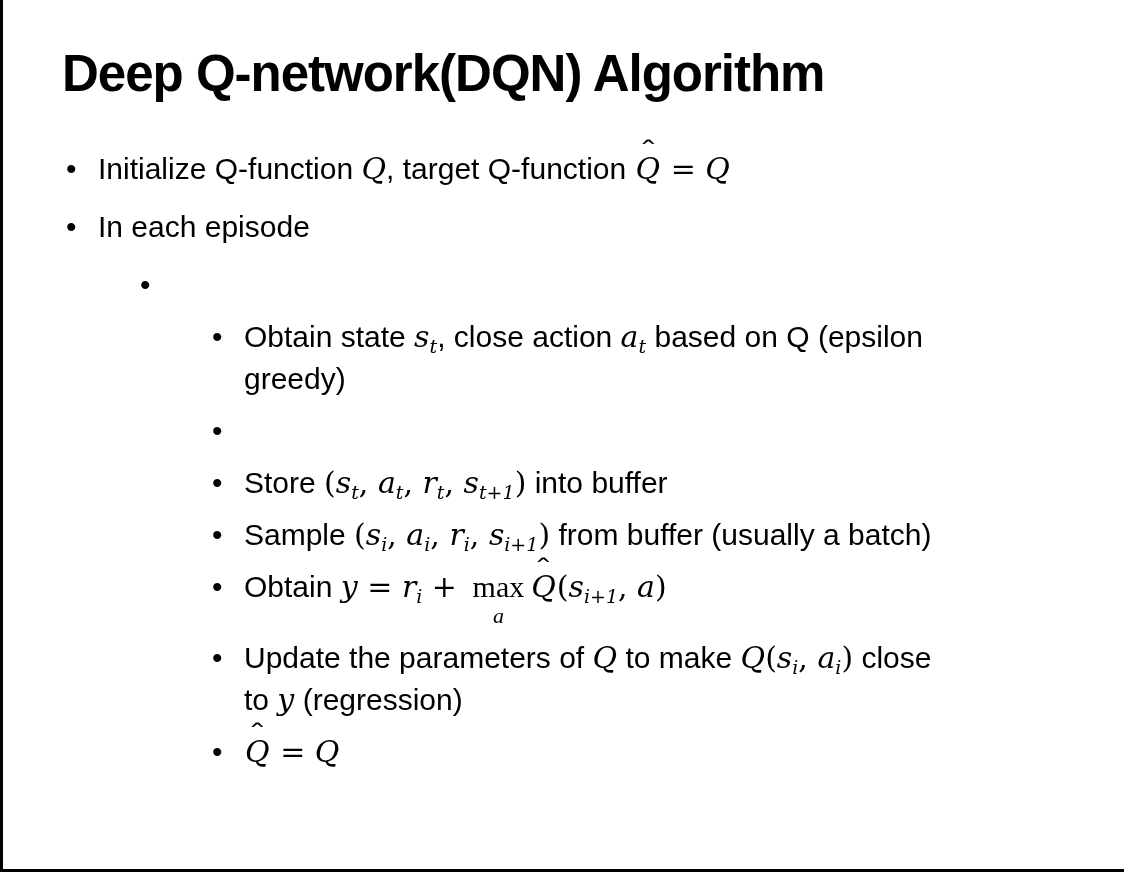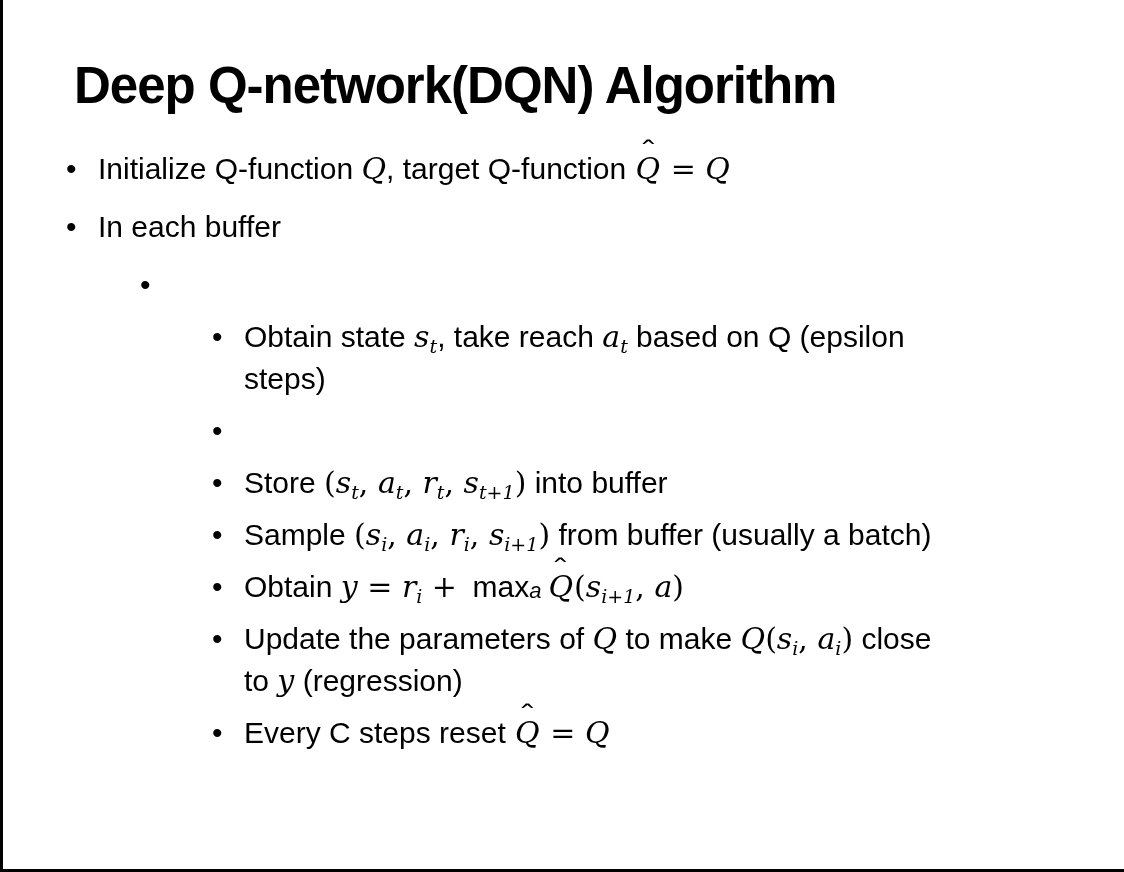--- a/index.html
+++ b/index.html
@@ -8,21 +8,21 @@
     background: #ffffff; color: #000000;
     font-family: "Liberation Sans", sans-serif;
     position: relative; overflow: hidden;
   }
   .frame-left   { position: absolute; left: 0; top: 0; width: 3px; height: 872px; background: #000; }
   .frame-bottom { position: absolute; left: 0; top: 869px; width: 1124px; height: 3px; background: #000; }
 
   .title {
     position: absolute; left: 62px; top: 44px;
     font-size: 51px; font-weight: 700; letter-spacing: -1px;
-    white-space: nowrap; margin: 12px;
+    white-space: nowrap; margin: 0;
   }
 
   .bullets { position: absolute; left: 0; top: 148px; width: 1124px; }
   .bullet { display: flex; align-items: flex-start; font-size: 30px; line-height: 42px; }
   .bullet.l1 { padding-left: 66px;  margin-bottom: 16px; }
   .bullet.l2 { padding-left: 140px; margin-bottom: 10px; }
   .bullet.l3 { padding-left: 212px; margin-bottom: 10px; }
   .marker { width: 32px; flex-shrink: 0; }
   .btext { white-space: nowrap; }
 
@@ -34,51 +34,51 @@
 
   .qhat { position: relative; display: inline-block; margin: 0 1px; }
   .qhat .hat {
     position: absolute; left: 0; top: -0.38em; width: 100%;
     text-align: center; font-size: 0.8em; font-style: normal;
     font-family: "DejaVu Serif", serif; line-height: 1;
     transform: scaleX(1.6);
   }
 
   .underset {
-    display: inline-flex; flex-direction: row; align-items: flex-end;
+    display: inline-flex; flex-direction: column; align-items: center;
     margin: 0 6px; line-height: 1;
-    font-family: Liberation Sans, sans-serif;
+    font-family: Liberation Serif, serif;
   }
   .underset .u-top { font-size: 30px; line-height: 30px; }
   .underset .u-bot { font-size: 22px; font-style: italic; margin-top: 3px; }
 </style>
 </head>
 <body>
 
 <div class="slide-root">
   <div class="frame-left"></div>
   <div class="frame-bottom"></div>
 
   <h1 class="title">Deep Q-network(DQN) Algorithm</h1>
 
   <div class="bullets">
       <div class="bullet l1">
         <span class="marker">•</span>
         <span class="btext"><span class="run">Initialize Q-function </span><span class="mvar">Q</span><span class="run">, target Q-function </span><span class="qhat"><span class="hat">ˆ</span><span class="mvar">Q</span></span><span class="mop"> = </span><span class="mvar">Q</span></span>
       </div>
       <div class="bullet l1">
         <span class="marker">•</span>
-        <span class="btext"><span class="run">In each buffer</span></span>
+        <span class="btext"><span class="run">In each episode</span></span>
       </div>
       <div class="bullet l2">
         <span class="marker">•</span>
       </div>
       <div class="bullet l3">
         <span class="marker">•</span>
-        <span class="btext"><span class="run">Obtain state </span><span class="mvar">s</span><span class="msub">t</span><span class="run">, take reach </span><span class="mvar">a</span><span class="msub">t</span><span class="run"> based on Q (epsilon</span><br><span class="run">steps)</span></span>
+        <span class="btext"><span class="run">Obtain state </span><span class="mvar">s</span><span class="msub">t</span><span class="run">, close action </span><span class="mvar">a</span><span class="msub">t</span><span class="run"> based on Q (epsilon</span><br><span class="run">greedy)</span></span>
       </div>
       <div class="bullet l3">
         <span class="marker">•</span>
       </div>
       <div class="bullet l3">
         <span class="marker">•</span>
         <span class="btext"><span class="run">Store </span><span class="mop">(</span><span class="mvar">s</span><span class="msub">t</span><span class="mop">, </span><span class="mvar">a</span><span class="msub">t</span><span class="mop">, </span><span class="mvar">r</span><span class="msub">t</span><span class="mop">, </span><span class="mvar">s</span><span class="msub">t+1</span><span class="mop">)</span><span class="run"> into buffer</span></span>
       </div>
       <div class="bullet l3">
         <span class="marker">•</span>
@@ -90,16 +90,16 @@
             <span class="u-top">max</span>
             <span class="u-bot">a</span>
           </span><span class="qhat"><span class="hat">ˆ</span><span class="mvar">Q</span></span><span class="mop">(</span><span class="mvar">s</span><span class="msub">i+1</span><span class="mop">, </span><span class="mvar">a</span><span class="mop">)</span></span>
       </div>
       <div class="bullet l3">
         <span class="marker">•</span>
         <span class="btext"><span class="run">Update the parameters of </span><span class="mvar">Q</span><span class="run"> to make </span><span class="mvar">Q</span><span class="mop">(</span><span class="mvar">s</span><span class="msub">i</span><span class="mop">, </span><span class="mvar">a</span><span class="msub">i</span><span class="mop">)</span><span class="run"> close</span><br><span class="run">to </span><span class="mvar">y</span><span class="run"> (regression)</span></span>
       </div>
       <div class="bullet l3">
         <span class="marker">•</span>
-        <span class="btext"><span class="run">Every C steps reset </span><span class="qhat"><span class="hat">ˆ</span><span class="mvar">Q</span></span><span class="mop"> = </span><span class="mvar">Q</span></span>
+        <span class="btext"><span class="qhat"><span class="hat">ˆ</span><span class="mvar">Q</span></span><span class="mop"> = </span><span class="mvar">Q</span></span>
       </div>
     </div>
 </div>
 
 </body></html>

